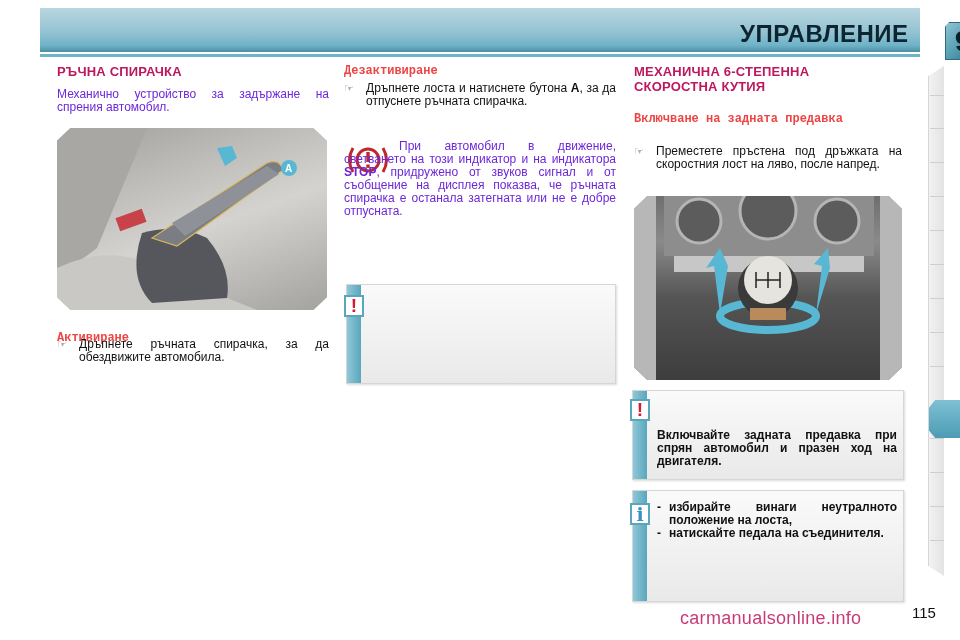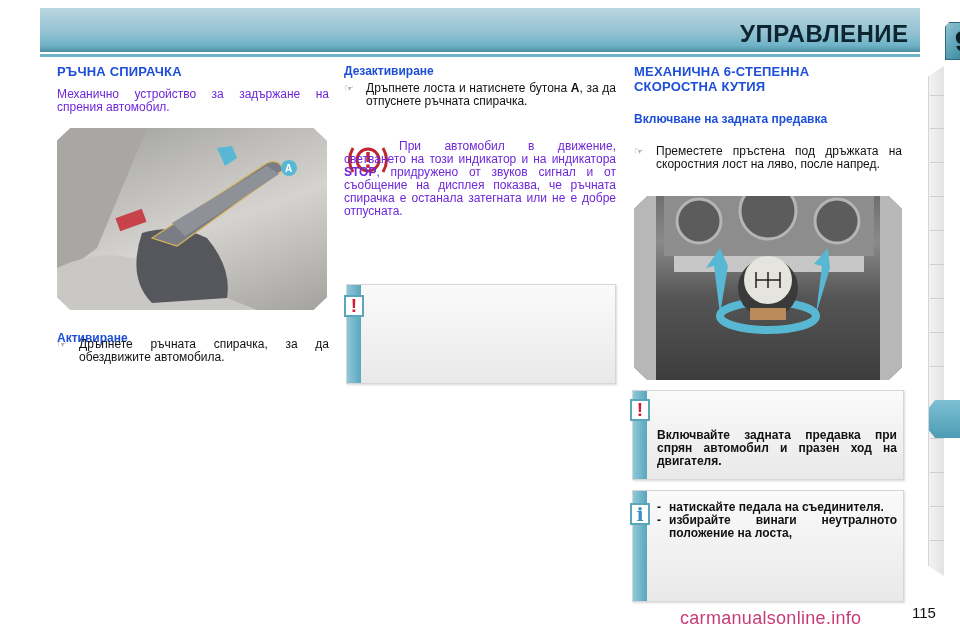--- a/index.html
+++ b/index.html
@@ -14,22 +14,22 @@
   .header-title { position: absolute; left: 700px; top: 12px; font-size: 24px; font-weight: bold;
     color: #0c2530; letter-spacing: 0.5px; font-family: "Liberation Sans", sans-serif; }
   .chapter-badge { position: absolute; left: 905px; top: 14px; width: 34px; height: 38px;
     background: linear-gradient(135deg, #8fc4d3 0%, #4e98ae 60%, #2f6b7d 100%);
     clip-path: polygon(12% 0, 100% 0, 100% 88%, 88% 100%, 0 100%, 0 12%);
     border: 1px solid #2f6b7d; }
   .chapter-num { position: absolute; left: 0; top: 1px; width: 34px; text-align: center;
     font-size: 30px; font-weight: bold; color: #0a1f28; }
 
   
-  .h1 { position: absolute; font-size: 13px; font-weight: bold; color: #1d4ed8; line-height: 15px; letter-spacing: 0.2px; }
-  .h2 { position: absolute; font-size: 12px; font-weight: bold; color: #1d4ed8; line-height: 14px; }
+  .h1 { position: absolute; font-size: 13px; font-weight: bold; color: #be185d; line-height: 15px; letter-spacing: 0.2px; }
+  .h2 { position: absolute; font-size: 12px; font-weight: bold; color: #ef4444; line-height: 14px; font-family: Liberation Mono, monospace; }
   .p { position: absolute; font-size: 12px; line-height: 13px; color: #6d28d9; text-align: justify; }
   .bullet { position: absolute; font-size: 12px; line-height: 13px; color: #111; text-align: justify; padding-left: 22px; }
   .bullet .hand { position: absolute; left: 0; top: 0; font-size: 11px; color: #666; }
   .p b, .bullet b { font-weight: bold; }
 
   
   .photo { position: absolute; overflow: hidden;
     clip-path: polygon(5% 0, 95% 0, 100% 7%, 100% 93%, 95% 100%, 5% 100%, 0 93%, 0 7%); }
   .photo-hb { left: 57px; top: 128px; width: 270px; height: 182px;
     background: linear-gradient(160deg, #9e9e9c 0%, #bdbcb8 30%, #d4d3cf 55%, #b9b8b4 80%, #a3a29f 100%); }
@@ -153,22 +153,22 @@
   <div class="note-bar"></div>
   <div class="note-icon warn" style="top:8px;">!</div>
   <div class="note-text" style="left:24px; top:38px; width:240px;">Включвайте задната предавка при спрян автомобил и празен ход на двигателя.</div>
 </div>
 
 <div class="note" style="left:632px; top:490px; width:272px; height:112px;">
   <div class="note-bar"></div>
   <div class="note-icon info" style="top:12px;">i</div>
   <div class="note-text" style="left:24px; top:6px; width:240px;">
     <ul class="note-list" style="margin-top:4px;">
+      <li>избирайте винаги неутралното положение на лоста,</li>
       <li>натискайте педала на съединителя.</li>
-      <li>избирайте винаги неутралното положение на лоста,</li>
     </ul>
   </div>
 </div>
 
 <div class="side-rail"></div>
 <div class="side-tick" style="top:95px;"></div>
 <div class="side-tick" style="top:128px;"></div>
 <div class="side-tick" style="top:162px;"></div>
 <div class="side-tick" style="top:196px;"></div>
 <div class="side-tick" style="top:230px;"></div>

